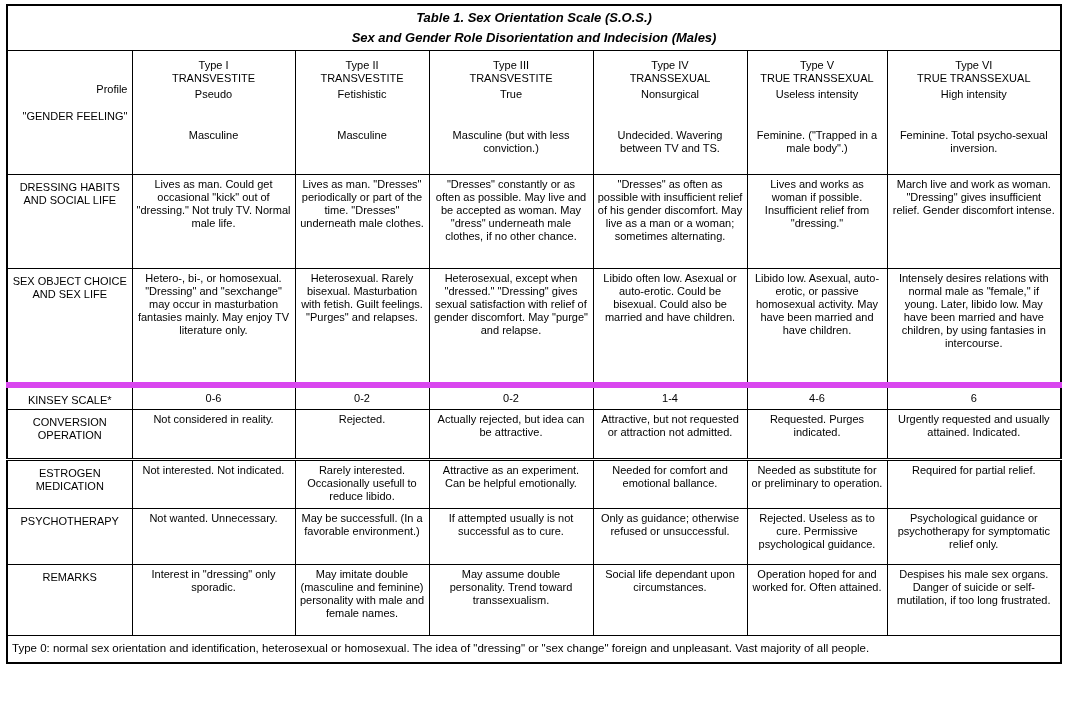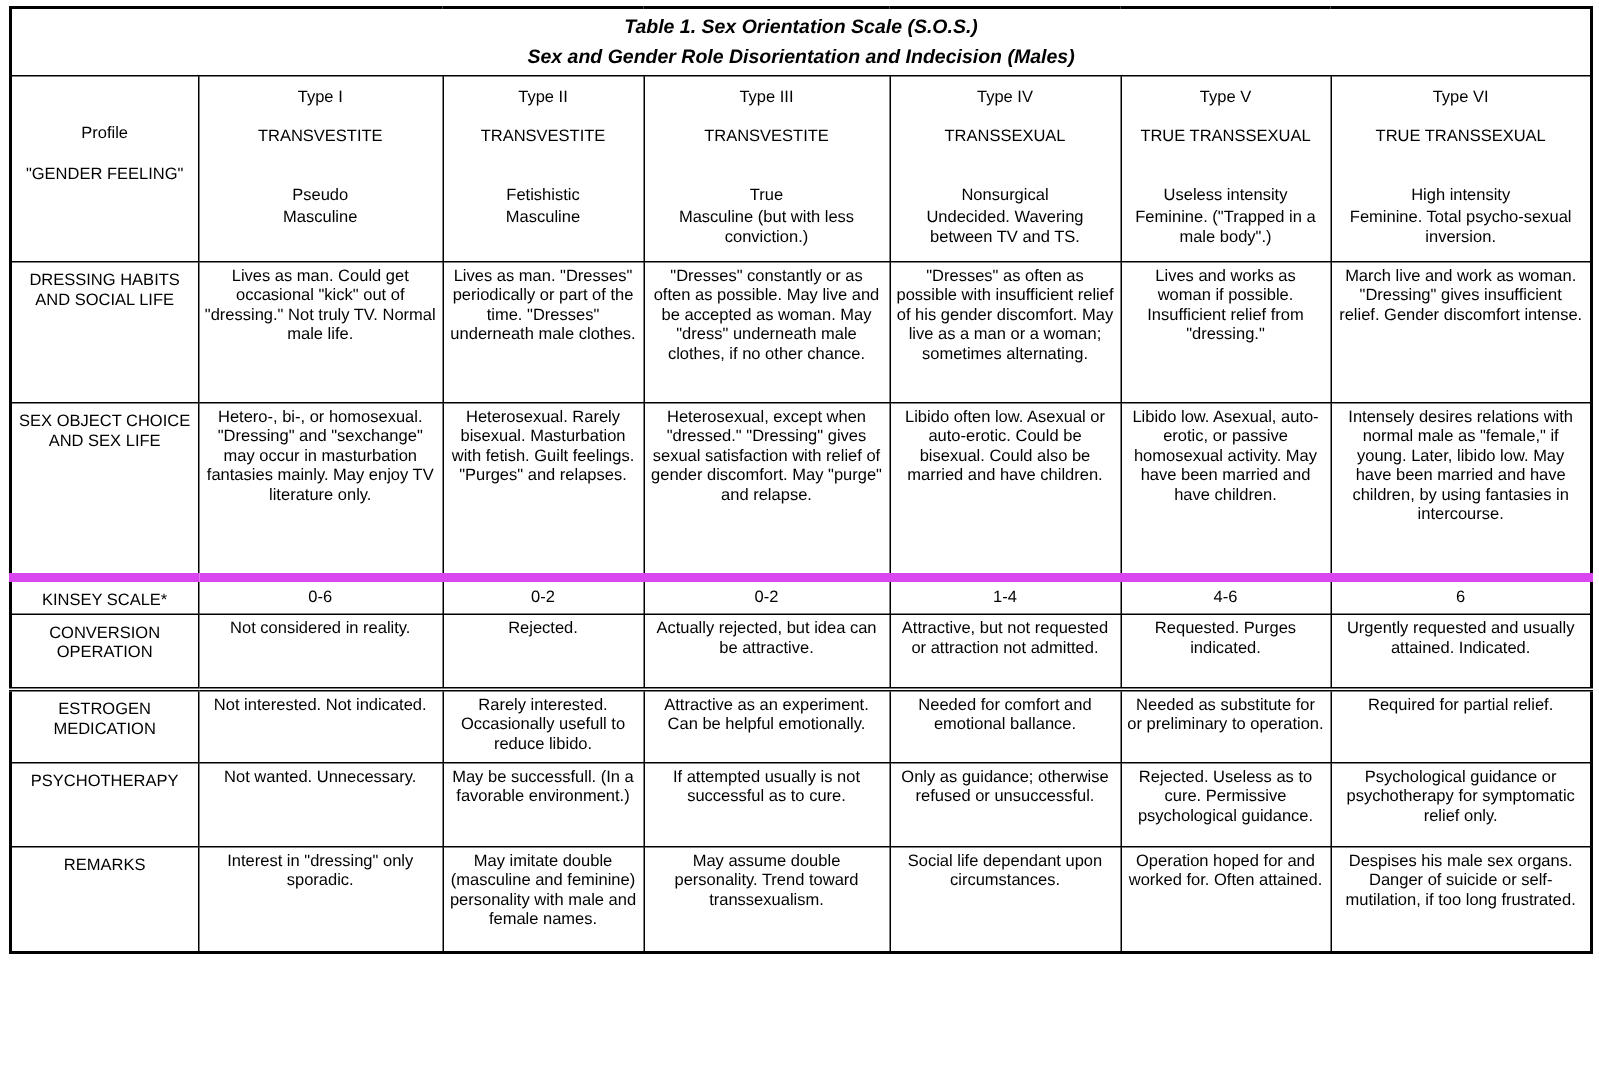--- a/index.html
+++ b/index.html
@@ -48,26 +48,26 @@
   td.group-cell{
     vertical-align:middle;
     font-weight:bold;
     font-size:11.5px;
   }
   td.label-cell{
     vertical-align:top;
     padding-top:6px;
   }
   td.kinsey-cell{vertical-align:middle;}
-  td.profile-label{padding-top:32px;}
+  td.profile-label{padding-top:32px;text-align:right;}
   .profile-label .pl-line{margin-bottom:14px;}
   td.profile-cell{padding-top:8px;}
-  .profile-cell .pt{margin-bottom:13px;}
-  .profile-cell .pn{margin-bottom:26px;}
-  .profile-cell .ps{margin-bottom:2px;}
+  .profile-cell .pt{}
+  .profile-cell .pn{margin-bottom:3px;}
+  .profile-cell .ps{margin-bottom:28px;}
   tr.r-kinsey td{border-top:6px solid #d946ef;}
   tr.r-estrogen td{border-top:3px double #000;}
   td.fn-cell{
     text-align:left;
     padding:2px 4px;
     font-size:11.5px;
     vertical-align:middle;
   }
 </style>
 </head>
@@ -200,16 +200,19 @@
     <tr class="r-remarks">
       <td class="label-cell">REMARKS</td>
       <td class="cell">Interest in "dressing" only sporadic.</td>
       <td class="cell">May imitate double (masculine and feminine) personality with male and female names.</td>
       <td class="cell">May assume double personality. Trend toward transsexualism.</td>
       <td class="cell">Social life dependant upon circumstances.</td>
       <td class="cell">Operation hoped for and worked for. Often attained.</td>
       <td class="cell">Despises his male sex organs. Danger of suicide or self-mutilation, if too long frustrated.</td>
     </tr>
 
+    <tr class="r-fn2">
+      <td class="fn-cell" colspan="7">Type 0: normal sex orientation and identification, heterosexual or homosexual. The idea of "dressing" or "sex change" foreign and unpleasant. Vast majority of all people.</td>
+    </tr>
 
   </tbody>
     </table>
 </div>
 
 </body></html>

